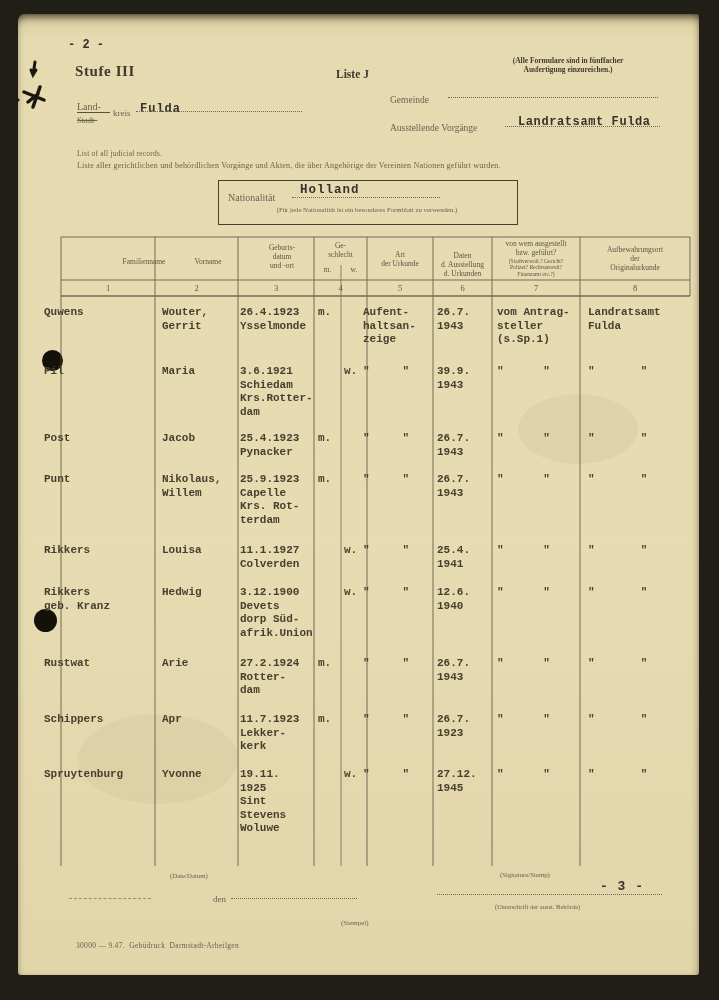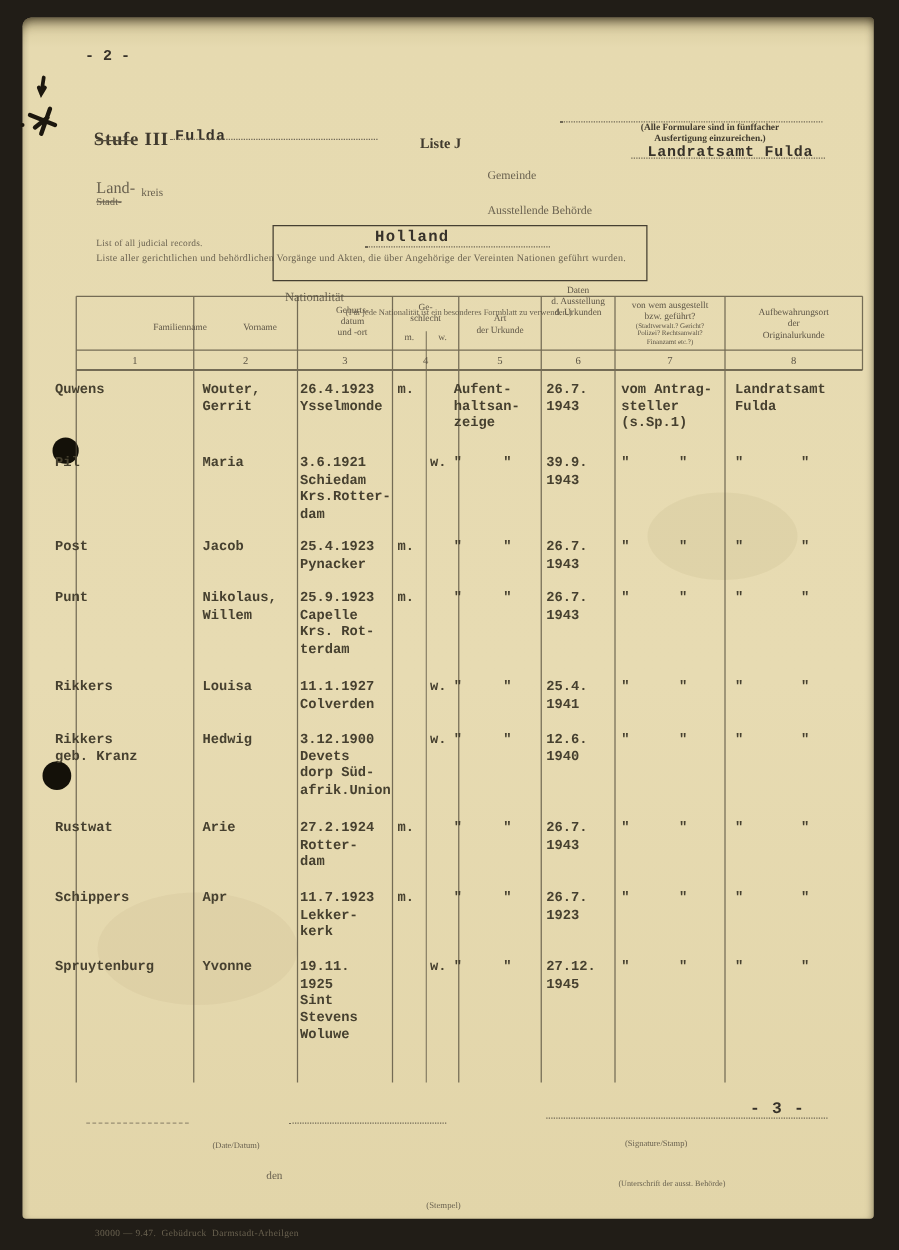--- a/index.html
+++ b/index.html
@@ -14,21 +14,21 @@
     border-radius:7px 3px 3px 3px;
     box-shadow:inset 0 9px 10px -7px rgba(30,22,8,.85), inset -5px 0 8px -6px rgba(30,22,8,.5), inset 4px 0 8px -6px rgba(30,22,8,.4);
   }
   .stain{position:absolute;border-radius:50%;pointer-events:none;}
   .typed{
     font-family:"Liberation Mono","DejaVu Sans Mono",monospace;
     font-weight:bold;color:#46402f;font-size:11px;line-height:13.5px;
     white-space:pre;position:absolute;
   }
   .typed-dark{color:#37322a;}
-  .printed{position:absolute;color:#6a6250;white-space:pre;margin-top:41px;}
+  .printed{position:absolute;color:#6a6250;white-space:pre;}
   .printed-dark{color:#403a2e;}
   .dotted{position:absolute;border-bottom:1px dotted #6f6754;height:0;}
   .dashed{position:absolute;border-bottom:1px dashed #7a715c;height:0;opacity:.7;}
   .solidline{position:absolute;border-bottom:1px solid #57503f;height:0;}
   .th{position:absolute;text-align:center;font-size:7.5px;line-height:8.8px;color:#5d5546;white-space:pre;font-family:"Liberation Serif","DejaVu Serif",serif;}
   .tn{position:absolute;text-align:center;font-size:8.5px;color:#5d5546;}
   .cell{position:absolute;top:0;}
   .c1{left:44px;}.c2{left:162px;}.c3{left:240px;}
   .cm{left:318px;}.cw{left:344px;}
   .c5{left:363px;}.c6{left:437px;}.c7{left:497px;}.c8{left:588px;}
@@ -53,30 +53,30 @@
 
 <div class="punch" style="left:42px;top:350px;width:21px;height:21px;"></div>
 <div class="punch" style="left:34px;top:609px;width:23px;height:23px;"></div>
 
 <div class="typed typed-dark" style="left:68px;top:39px;font-size:12px;">- 2 -</div>
 <div class="printed printed-dark" style="left:75px;top:63px;font-size:15px;font-weight:bold;letter-spacing:.6px;">Stufe III</div>
 <div class="printed printed-dark" style="left:336px;top:68px;font-size:11.5px;font-weight:bold;">Liste J</div>
 <div class="printed printed-dark" style="left:468px;top:56px;width:200px;font-size:7.5px;line-height:9px;font-weight:bold;text-align:center;white-space:pre-line;">(Alle Formulare sind in fünffacher
 Ausfertigung einzureichen.)</div>
 
-<div class="printed" style="left:77px;top:101px;font-size:13px;">Land-</div>
+<div class="printed" style="left:77px;top:101px;font-size:10px;">Land-</div>
 <div class="solidline" style="left:77px;top:112px;width:33px;"></div>
 <div class="printed" style="left:77px;top:115px;font-size:8.5px;text-decoration:line-through;">Stadt-</div>
 <div class="printed" style="left:113px;top:108px;font-size:9px;">kreis</div>
 <div class="typed typed-dark" style="left:140px;top:103px;font-size:12px;letter-spacing:1px;">Fulda</div>
 <div class="dotted" style="left:136px;top:111px;width:166px;"></div>
 
 <div class="printed" style="left:390px;top:95px;font-size:9.5px;">Gemeinde</div>
 <div class="dotted" style="left:448px;top:97px;width:210px;"></div>
-<div class="printed" style="left:390px;top:123px;font-size:9.5px;">Ausstellende Behörde</div>
+<div class="printed" style="left:390px;top:123px;font-size:9.5px;">Ausstellende Vorgänge</div>
 <div class="typed typed-dark" style="left:518px;top:116px;font-size:12px;letter-spacing:.6px;">Landratsamt Fulda</div>
 <div class="dotted" style="left:505px;top:126px;width:155px;"></div>
 
 <div class="printed" style="left:77px;top:149px;font-size:7.5px;letter-spacing:.2px;">List of all judicial records.</div>
 <div class="printed" style="left:77px;top:161px;font-size:8px;letter-spacing:.2px;">Liste aller gerichtlichen und behördlichen Vorgänge und Akten, die über Angehörige der Vereinten Nationen geführt wurden.</div>
 
 <div class="natbox"></div>
 <div class="printed" style="left:228px;top:192px;font-size:10px;">Nationalität</div>
 <div class="typed typed-dark" style="left:300px;top:184px;font-size:12.5px;letter-spacing:1px;">Holland</div>
 <div class="dotted" style="left:292px;top:197px;width:148px;"></div>
@@ -104,21 +104,21 @@
 <div class="th" style="left:155px;top:258px;width:66px;margin-left:20px;">Vorname</div>
 <div class="th" style="left:238px;top:244px;width:88px;">Geburts-
 datum
 und -ort</div>
 <div class="th" style="left:314px;top:242px;width:53px;">Ge-
 schlecht</div>
 <div class="th" style="left:314px;top:266px;width:27px;">m.</div>
 <div class="th" style="left:341px;top:266px;width:26px;">w.</div>
 <div class="th" style="left:367px;top:251px;width:66px;">Art
 der Urkunde</div>
-<div class="th" style="left:433px;top:228px;width:59px;">Daten
+<div class="th" style="left:433px;top:252px;width:59px;">Daten
 d. Ausstellung
 d. Urkunden</div>
 <div class="th" style="left:492px;top:240px;width:88px;">von wem ausgestellt
 bzw. geführt?</div>
 <div class="th" style="left:492px;top:258px;width:88px;font-size:5.6px;line-height:6.4px;">(Stadtverwalt.? Gericht?
 Polizei? Rechtsanwalt?
 Finanzamt etc.?)</div>
 <div class="th" style="left:580px;top:246px;width:110px;">Aufbewahrungsort
 der
 Originalurkunde</div>

